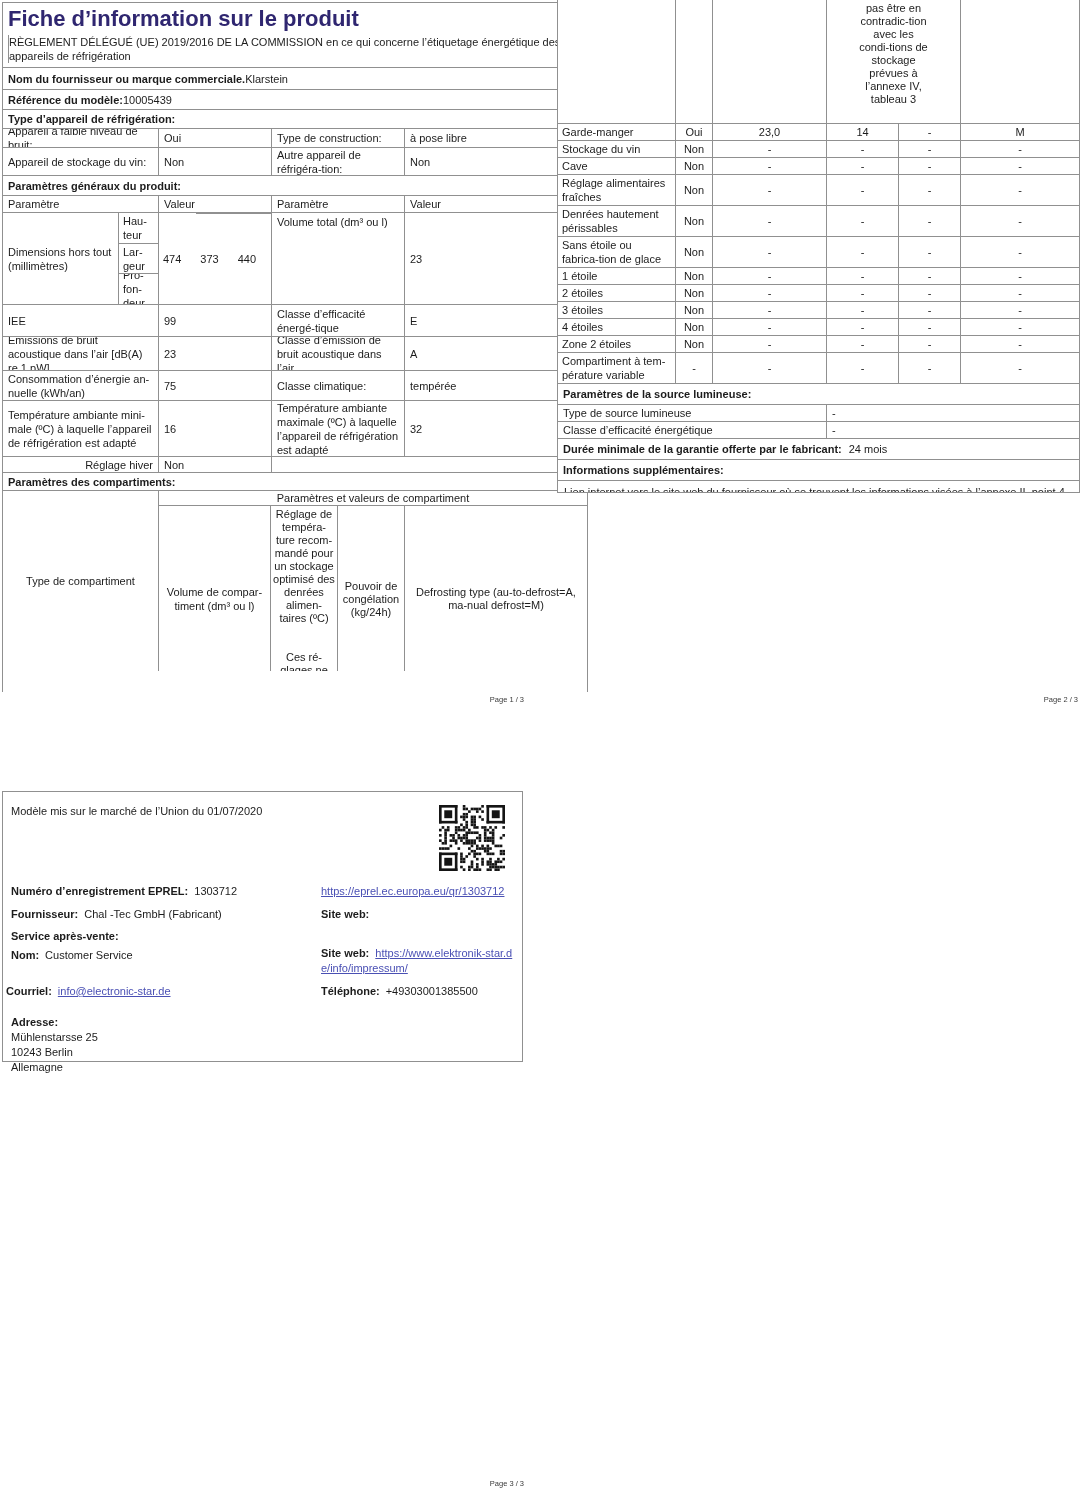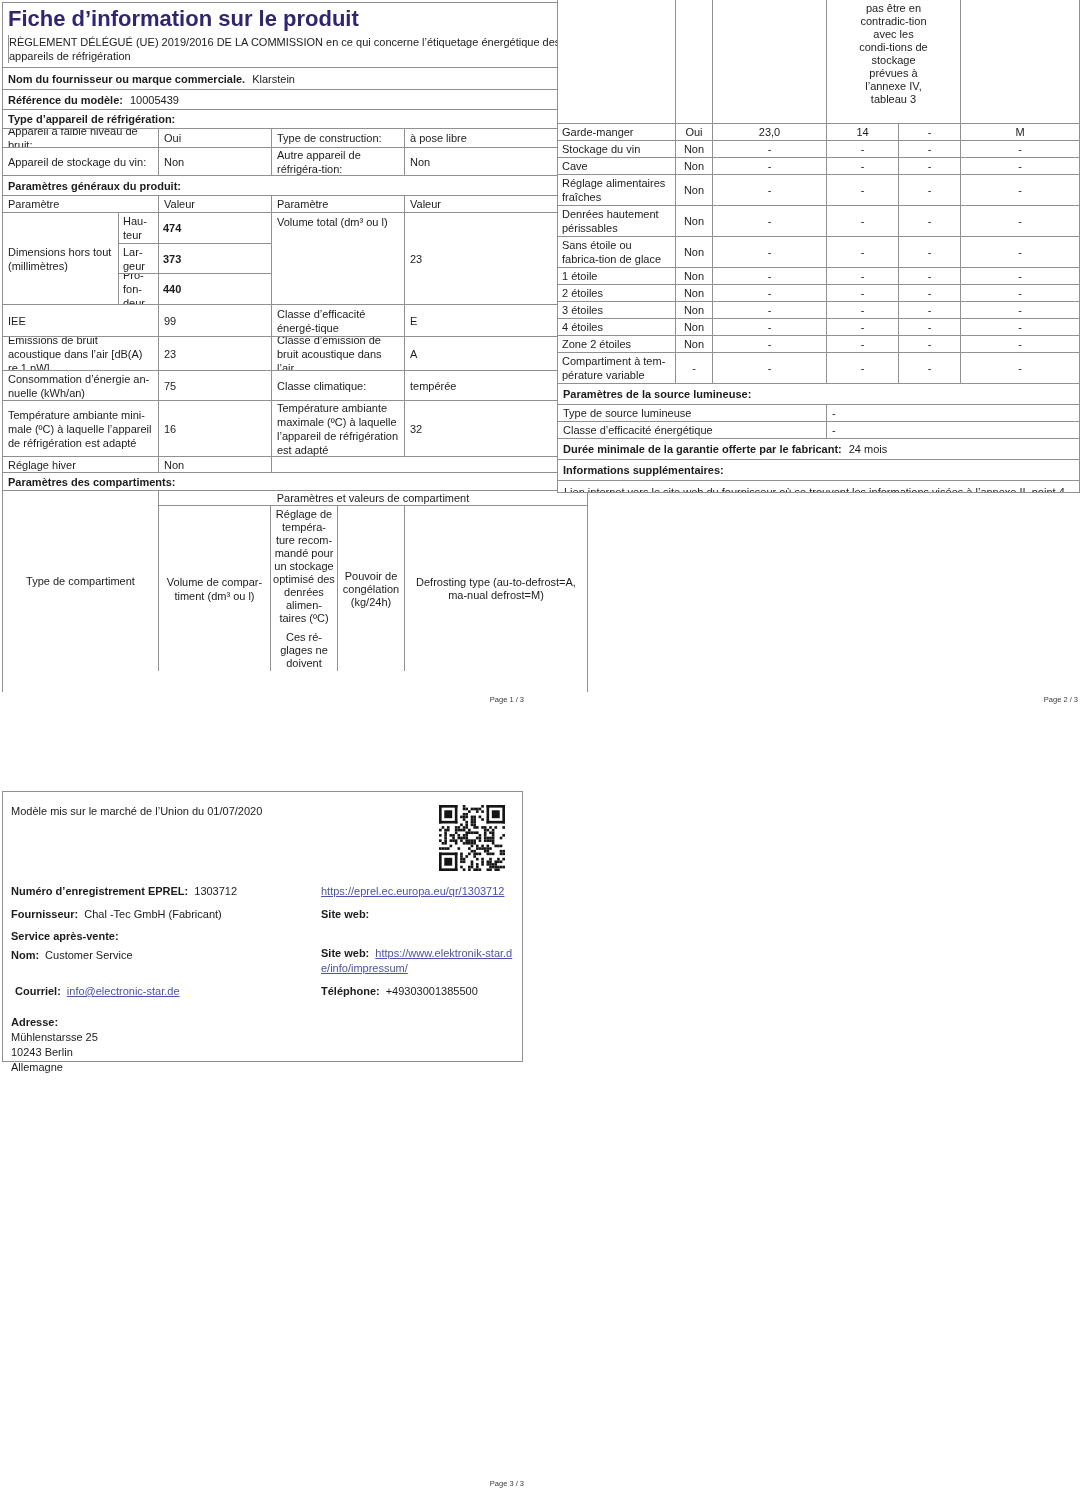--- a/index.html
+++ b/index.html
@@ -18,46 +18,46 @@
   #page1{position:absolute;left:2px;top:2px;width:586px;height:690px;border:1px solid var(--bc);border-bottom:none;overflow:hidden;background:#fff;}
   .p1row{display:flex;border-top:1px solid var(--bc);overflow:hidden;}
   .p1row.first{border-top:none;}
   .p1row>div+div{border-left:1px solid var(--bc);}
   .r4>.c1{width:155px;}
   .r4>.c2{width:113px;}
   .r4>.c3{width:133px;}
   .r4>.c4{flex:1;}
   .r4>div{padding:2px 5px;display:flex;align-items:center;overflow:hidden;}
   .inforow{padding:3px 5px;display:flex;align-items:center;}
-  .inforow .b{margin-right:7px;}
+  .inforow .b{margin-right:0;}
   .secrow{padding:2px 5px;display:flex;align-items:center;font-weight:bold;}
 
   .titlecell{padding:2px 5px 3px 5px;display:block!important;}
   .title{font-size:22px;line-height:27px;font-weight:bold;color:var(--title-color);margin-bottom:3px;}
   .reg{font-size:11px;line-height:14px;}
 
   
   .dimlabel{width:115px;padding:2px 5px;display:flex;align-items:center;}
   .dimkeys{width:40px;display:flex;flex-direction:column;}
-  .dimvals{width:113px;display:flex;flex-direction:column;font-weight:bold;}
+  .dimvals{width:113px;display:flex;flex-direction:row;}
   .dimkeys>div,.dimvals>div{flex:1;padding:1px 4px;display:flex;align-items:center;overflow:hidden;}
   .dimkeys>div+div,.dimvals>div+div{border-top:1px solid var(--bc);}
   .dimvol{width:133px;padding:2px 5px;display:flex;align-items:flex-start;}
   .dimvolv{flex:1;padding:2px 5px;display:flex;align-items:center;}
 
   
   .comphdr{height:181px;}
   .comptype{width:155px;display:flex;align-items:center;justify-content:center;padding:2px;}
   .compright{flex:1;display:flex;flex-direction:column;}
   .comptop{height:18px;border-bottom:1px solid var(--bc);display:flex;align-items:center;justify-content:center;}
   .compcols{flex:1;display:flex;}
   .compcols>div+div{border-left:1px solid var(--bc);}
   .compcols>div{text-align:center;padding:2px;display:flex;flex-direction:column;align-items:center;justify-content:center;overflow:hidden;}
   .cc-vol{width:111px;}
-  .cc-reg{width:67px;justify-content:center;line-height:13px;}
+  .cc-reg{width:67px;justify-content:center;line-height:13px;gap:20px;}
   .cc-reg .para2{margin-top:6px;}
   .cc-pow{width:67px;line-height:13px;}
   .cc-def{flex:1;line-height:13px;}
 
   
   #page2{position:absolute;left:557px;top:0;width:523px;height:493px;border:1px solid var(--bc);border-top:none;overflow:hidden;background:#fff;}
   .p2cont{display:flex;height:123px;}
   .p2cont>div+div{border-left:1px solid var(--bc);}
   .p2cont>div{overflow:hidden;}
   .conttxt{width:134px;display:flex;justify-content:center;}
@@ -236,21 +236,21 @@
       </div>
     <div class="c3">
         <span>Température ambiante maximale (ºC) à laquelle l’appareil de réfrigération est adapté</span>
       </div>
     <div class="c4">
         <span>32</span>
       </div>
   </div>
 
   <div class="p1row" style="height:16px">
-    <div style="width:155px;padding:1px 5px;display:flex;align-items:center;">
+    <div style="width:155px;padding:1px 5px;display:flex;align-items:center;justify-content:flex-end;">
         <span>Réglage hiver</span>
       </div>
     <div style="width:113px;padding:1px 5px;display:flex;align-items:center;">
         <span>Non</span>
       </div>
     <div style="flex:1;"></div>
   </div>
 
   <div class="p1row secrow" style="height:18px">Paramètres des compartiments:</div>
 
@@ -656,21 +656,21 @@
 
   <div class="abs p3row lbl" style="left:8px;top:137px">Service après-vente:</div>
 
   <div class="abs p3row" style="left:8px;top:156px">
     <span class="lbl">Nom:</span><span>Customer Service</span>
   </div>
   <div class="abs p3row" style="left:318px;top:154px;width:198px">
     <span class="lbl">Site web:</span><a class="link" style="word-break:break-all">https://www.elektronik-star.de/info/impressum/</a>
   </div>
 
-  <div class="abs p3row" style="left:12px;top:192px">
+  <div class="abs p3row" style="left:3px;top:192px">
     <span class="lbl">Courriel:</span><a class="link">info@electronic-star.de</a>
   </div>
   <div class="abs p3row" style="left:318px;top:192px">
     <span class="lbl">Téléphone:</span><span>+49303001385500</span>
   </div>
 
   <div class="abs" style="left:8px;top:223px">
     <div class="p3row lbl">Adresse:</div>
     <div class="p3row">Mühlenstarsse 25</div>
     <div class="p3row">10243 Berlin</div>

